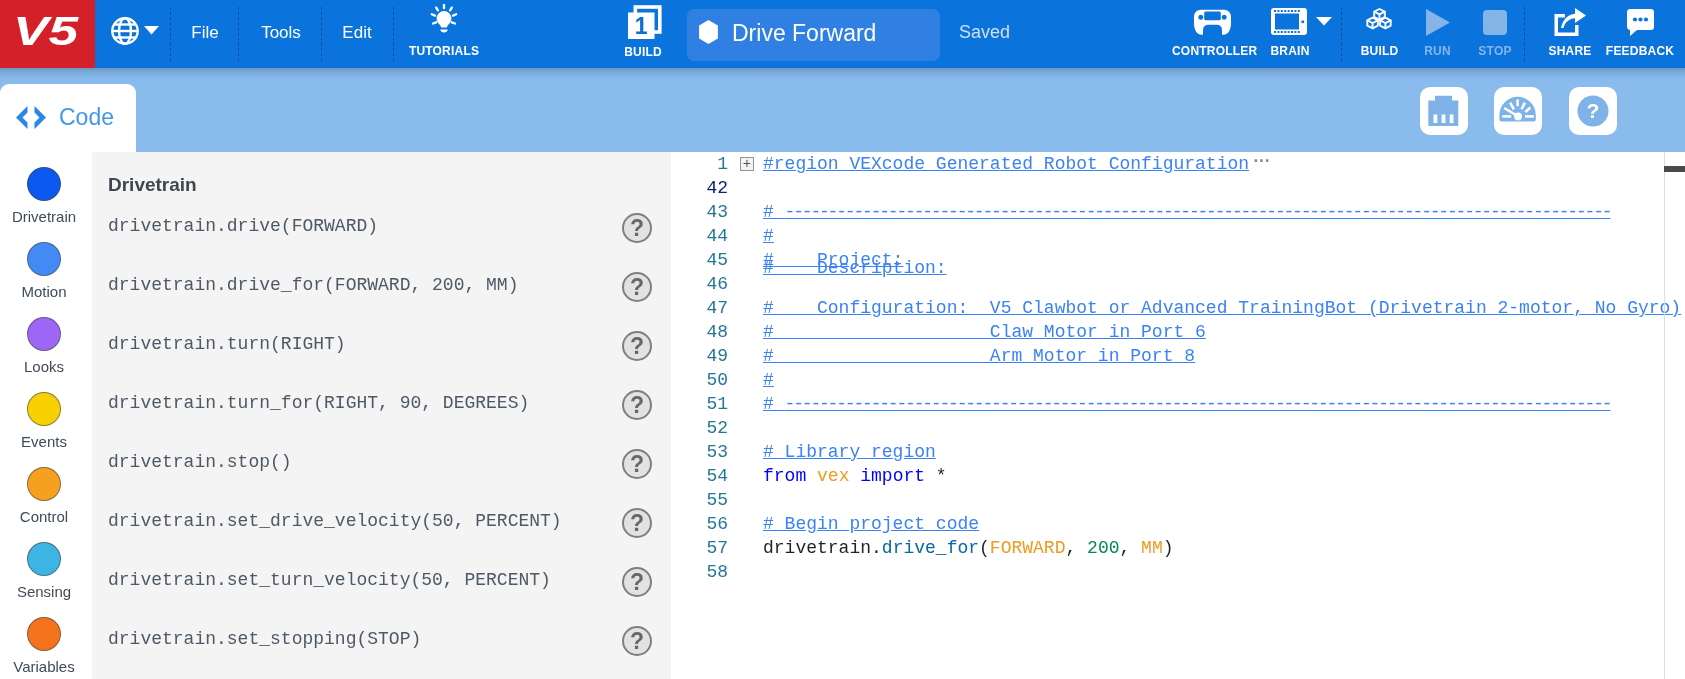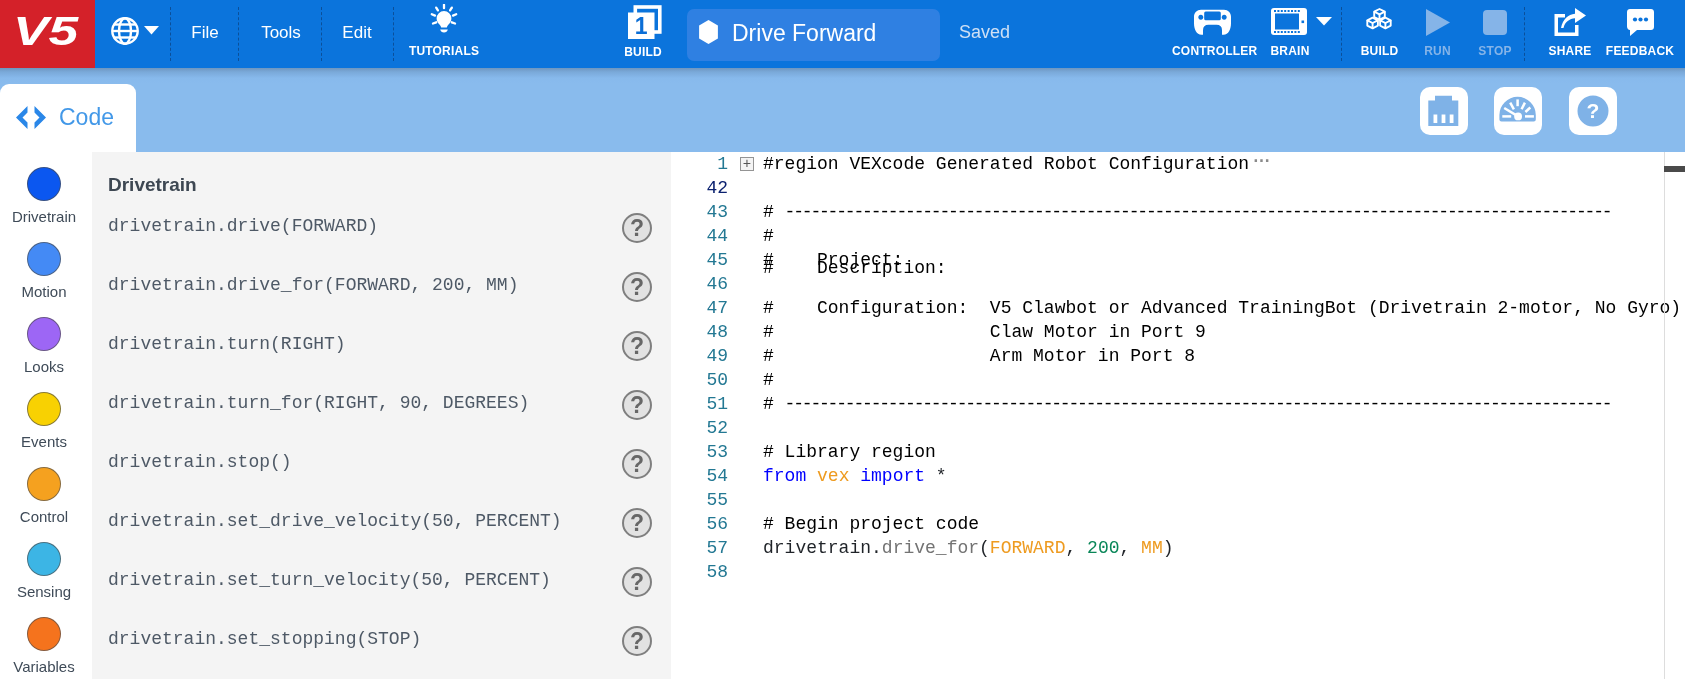--- a/index.html
+++ b/index.html
@@ -30,24 +30,24 @@
   .catlabel { position:absolute; left:-20px; width:128px; text-align:center; font-size:15px; color:#3f4b58; }
   #panelhead { position:absolute; left:108px; top:174px; font-size:19px; font-weight:bold; color:#3d4752; }
   .cmd { position:absolute; left:108px; font-family:"Liberation Mono", monospace; font-size:18px; color:#4e5966; white-space:pre;text-align:right; }
   .qbtn { position:absolute; left:622px; width:30px; height:30px; border-radius:50%; background:#e2e2e2; border:2px solid #7f7f7f; box-sizing:border-box;
     color:#676767; font-size:23px; font-weight:bold; text-align:center; line-height:26px; }
   .ln { position:absolute; left:671px; width:57px; text-align:right; height:24px; line-height:24px;
     font-family:"Liberation Mono", monospace; font-size:18px; color:#237893; }
   .ln.active { color:#0b216f; }
   .code { position:absolute; left:763px; height:24px; line-height:24px;
     font-family:"Liberation Mono", monospace; font-size:18px; color:#1f2328; white-space:pre; }
-  .g { color:#000000; }
+  .g { color:#3b82f6;text-decoration:underline; }
   .kw { color:#0000ff;margin-top:11px; }
   .or { color:#ee9b20; }
-  .fn { color:#737373; }
+  .fn { color:#0369a1; }
   .num { color:#098658;font-family:Liberation Mono, monospace; }
   #ovline { position:absolute; left:1664px; top:152px; width:1px; height:527px; background:#ddd; }
   #ovmark { position:absolute; left:1664px; top:166px; width:21px; height:6px; background:#4a4a4a; }
 </style>
 </head>
 <body>
 
 <div id="topbar"></div>
 <div id="logo"></div>
 <div class="sep" style="left:170px"></div>
@@ -125,21 +125,21 @@
 <div class="code g" style="top:200px"># <span style="letter-spacing:-2.2px">------------------------------------------------------------------------------------------------</span></div>
 <div class="ln" style="top:224px">44</div>
 <div class="code g" style="top:224px">#</div>
 <div class="ln" style="top:248px">45</div>
 <div class="code g" style="top:248px">#    Project:</div>
 <div class="ln" style="top:272px">46</div>
 <div class="code g" style="top:256px">#    Description:</div>
 <div class="ln" style="top:296px">47</div>
 <div class="code g" style="top:296px">#    Configuration:  V5 Clawbot or Advanced TrainingBot (Drivetrain 2-motor, No Gyro)</div>
 <div class="ln" style="top:320px">48</div>
-<div class="code g" style="top:320px">#                    Claw Motor in Port 9</div>
+<div class="code g" style="top:320px">#                    Claw Motor in Port 6</div>
 <div class="ln" style="top:344px">49</div>
 <div class="code g" style="top:344px">#                    Arm Motor in Port 8</div>
 <div class="ln" style="top:368px">50</div>
 <div class="code g" style="top:368px">#</div>
 <div class="ln" style="top:392px">51</div>
 <div class="code g" style="top:392px"># <span style="letter-spacing:-2.2px">------------------------------------------------------------------------------------------------</span></div>
 <div class="ln" style="top:416px">52</div>
 <div class="ln" style="top:440px">53</div>
 <div class="code g" style="top:440px"># Library region</div>
 <div class="ln" style="top:464px">54</div>

